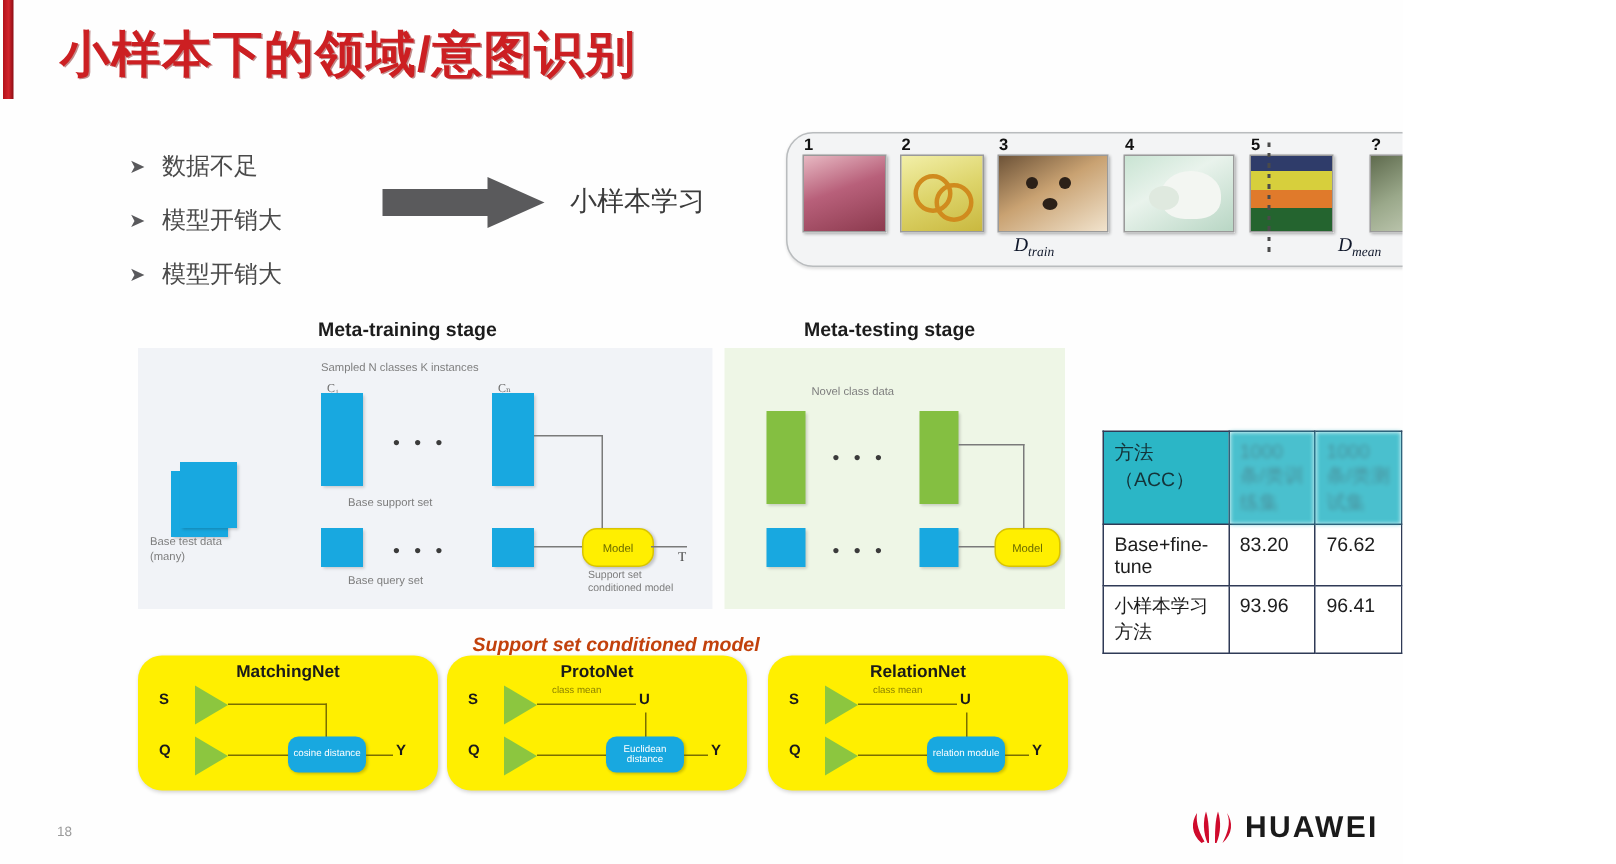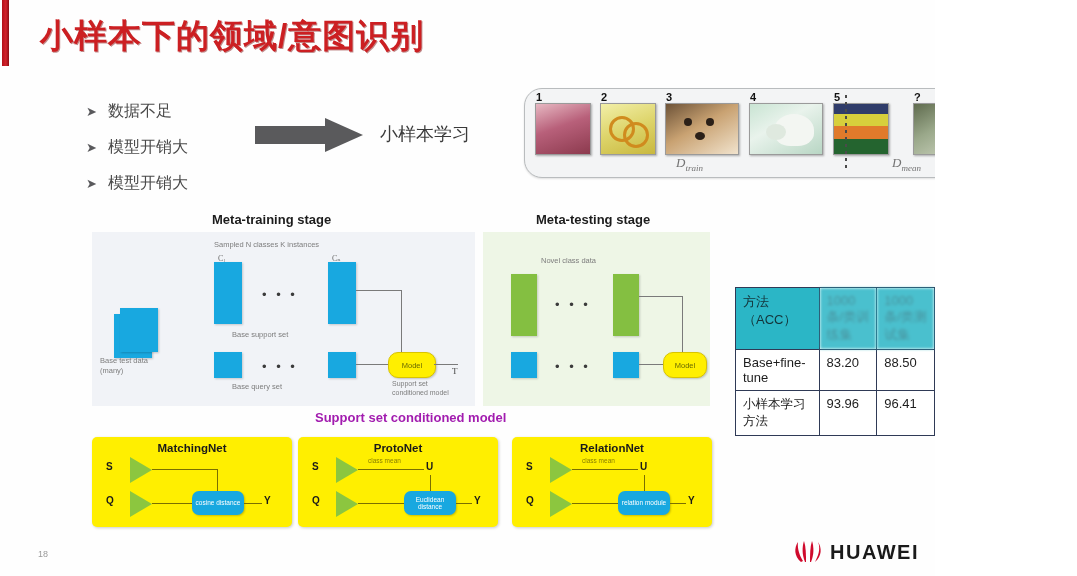--- a/index.html
+++ b/index.html
@@ -129,21 +129,21 @@
     left: 845px;
     top: 95px;
     width: 2px;
     height: 74px;
     background: repeating-linear-gradient(to bottom, #4a4a4a 0 3px, transparent 3px 7px);
   }
   .dset-label {
     position: absolute;
     font-size: 13px;
     font-style: italic;
-    color: #737373;
+    color: #0f172a;
     font-family: "Liberation Serif", "DejaVu Serif", serif;
   }
   .dset-label sub {
     font-size: 9px;
   }
 
   
   .stage-heading {
     position: absolute;
     font-size: 13px;
@@ -218,35 +218,36 @@
     position: absolute;
     font-size: 8px;
     color: #6f6f6f;
     font-family: "Liberation Serif", "DejaVu Serif", serif;
   }
 
   
   .ssc-heading {
     position: absolute;
     left: 315px;
-    top: 410px;
+    top: 422px;
     font-size: 13px;
     font-weight: bold;
-    color: #a21caf;
+    color: #c2410c;
     white-space: nowrap;
+    font-style: italic;
   }
 
   
   .method-card {
     position: absolute;
     top: 437px;
     width: 200px;
     height: 90px;
     background: #ffef00;
-    border-radius: 5px;
+    border-radius: 16px;
     box-shadow: 1px 1px 3px rgba(0,0,0,.2);
   }
   .method-title {
     position: absolute;
     top: 5px;
     width: 100%;
     text-align: center;
     font-size: 11.5px;
     font-weight: bold;
     color: #1a1a1a;
@@ -529,21 +530,21 @@
       <tr>
         <th class="col-a first">方法（ACC）</th>
         <th class="col-b blurred">1000条/类训练集</th>
         <th class="col-c blurred">1000条/类测试集</th>
       </tr>
     </thead>
     <tbody>
       <tr>
         <td>Base+fine-tune</td>
         <td>83.20</td>
-        <td>88.50</td>
+        <td>76.62</td>
       </tr>
       <tr>
         <td class="cn-cell">小样本学习方法</td>
         <td class="bold-cell">93.96</td>
         <td class="bold-cell">96.41</td>
       </tr>
     </tbody>
   </table>
 
   <div class="page-num">18</div>

